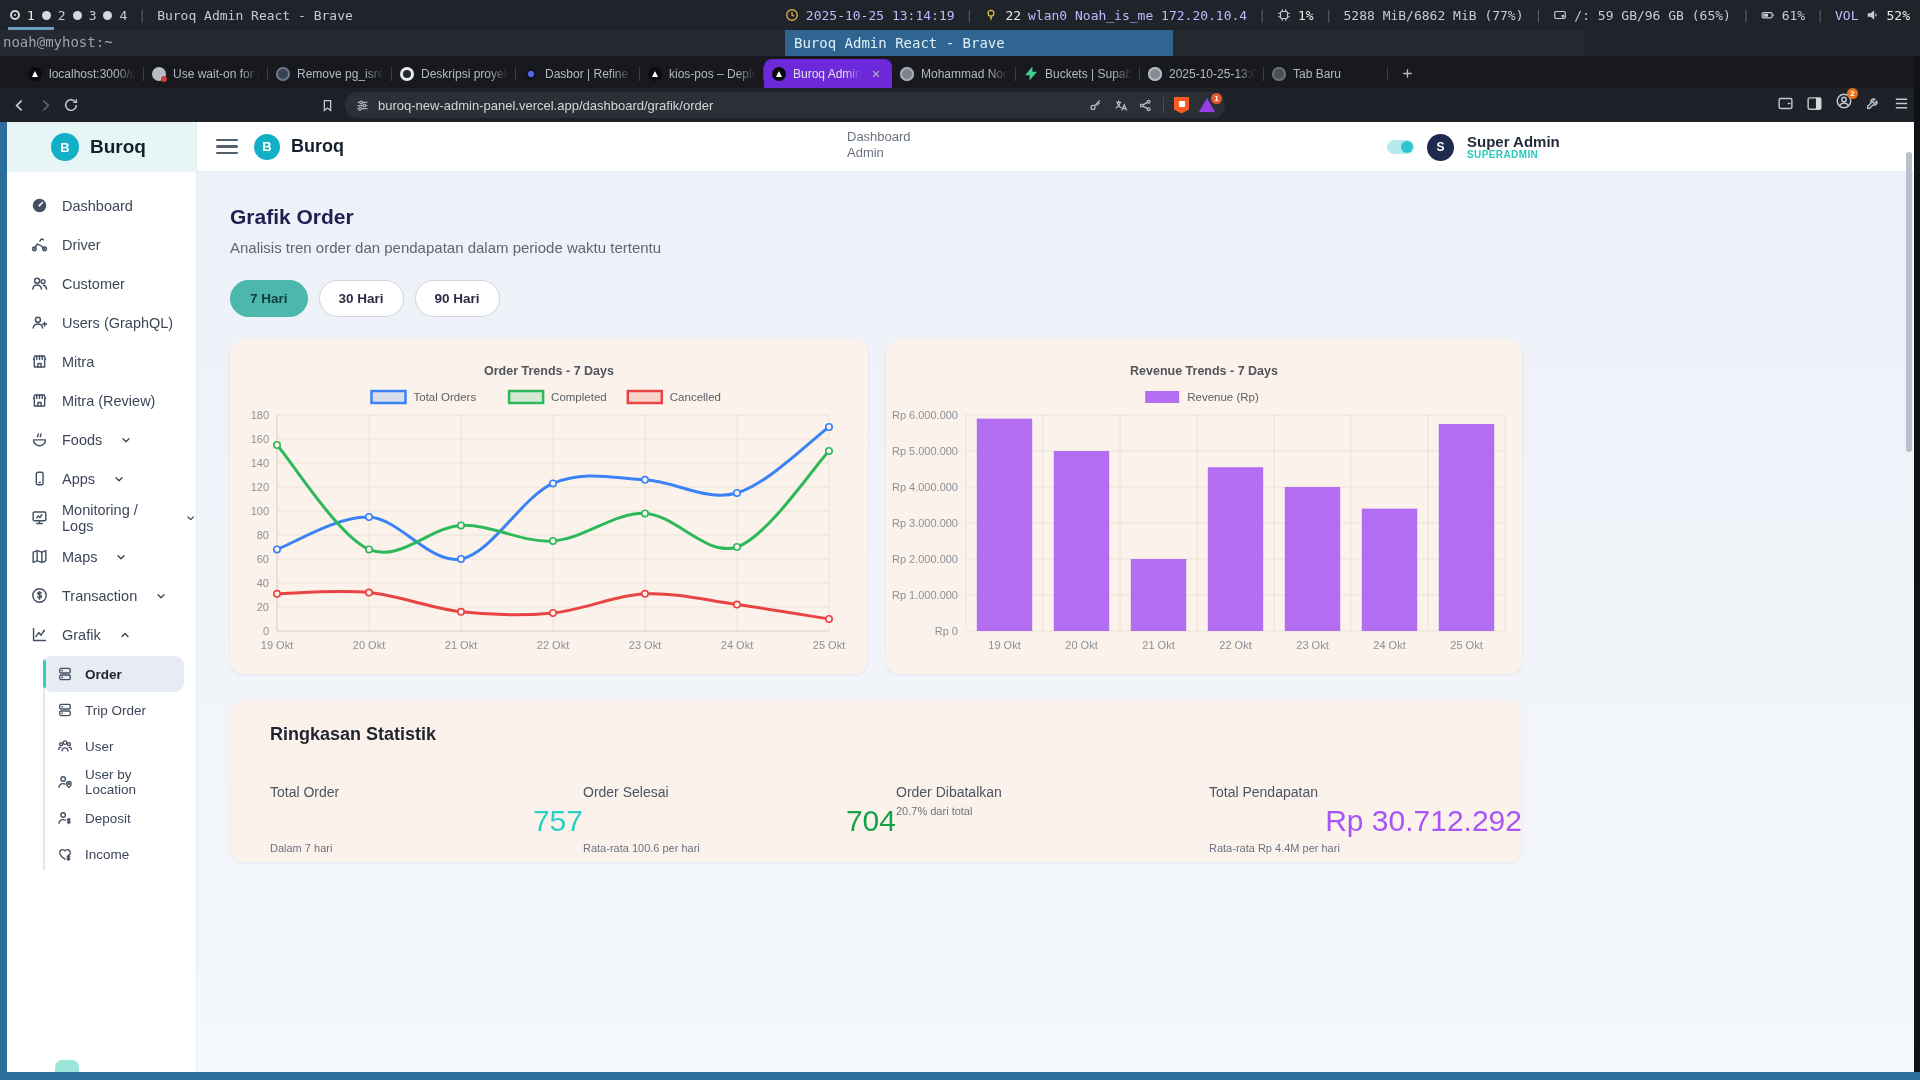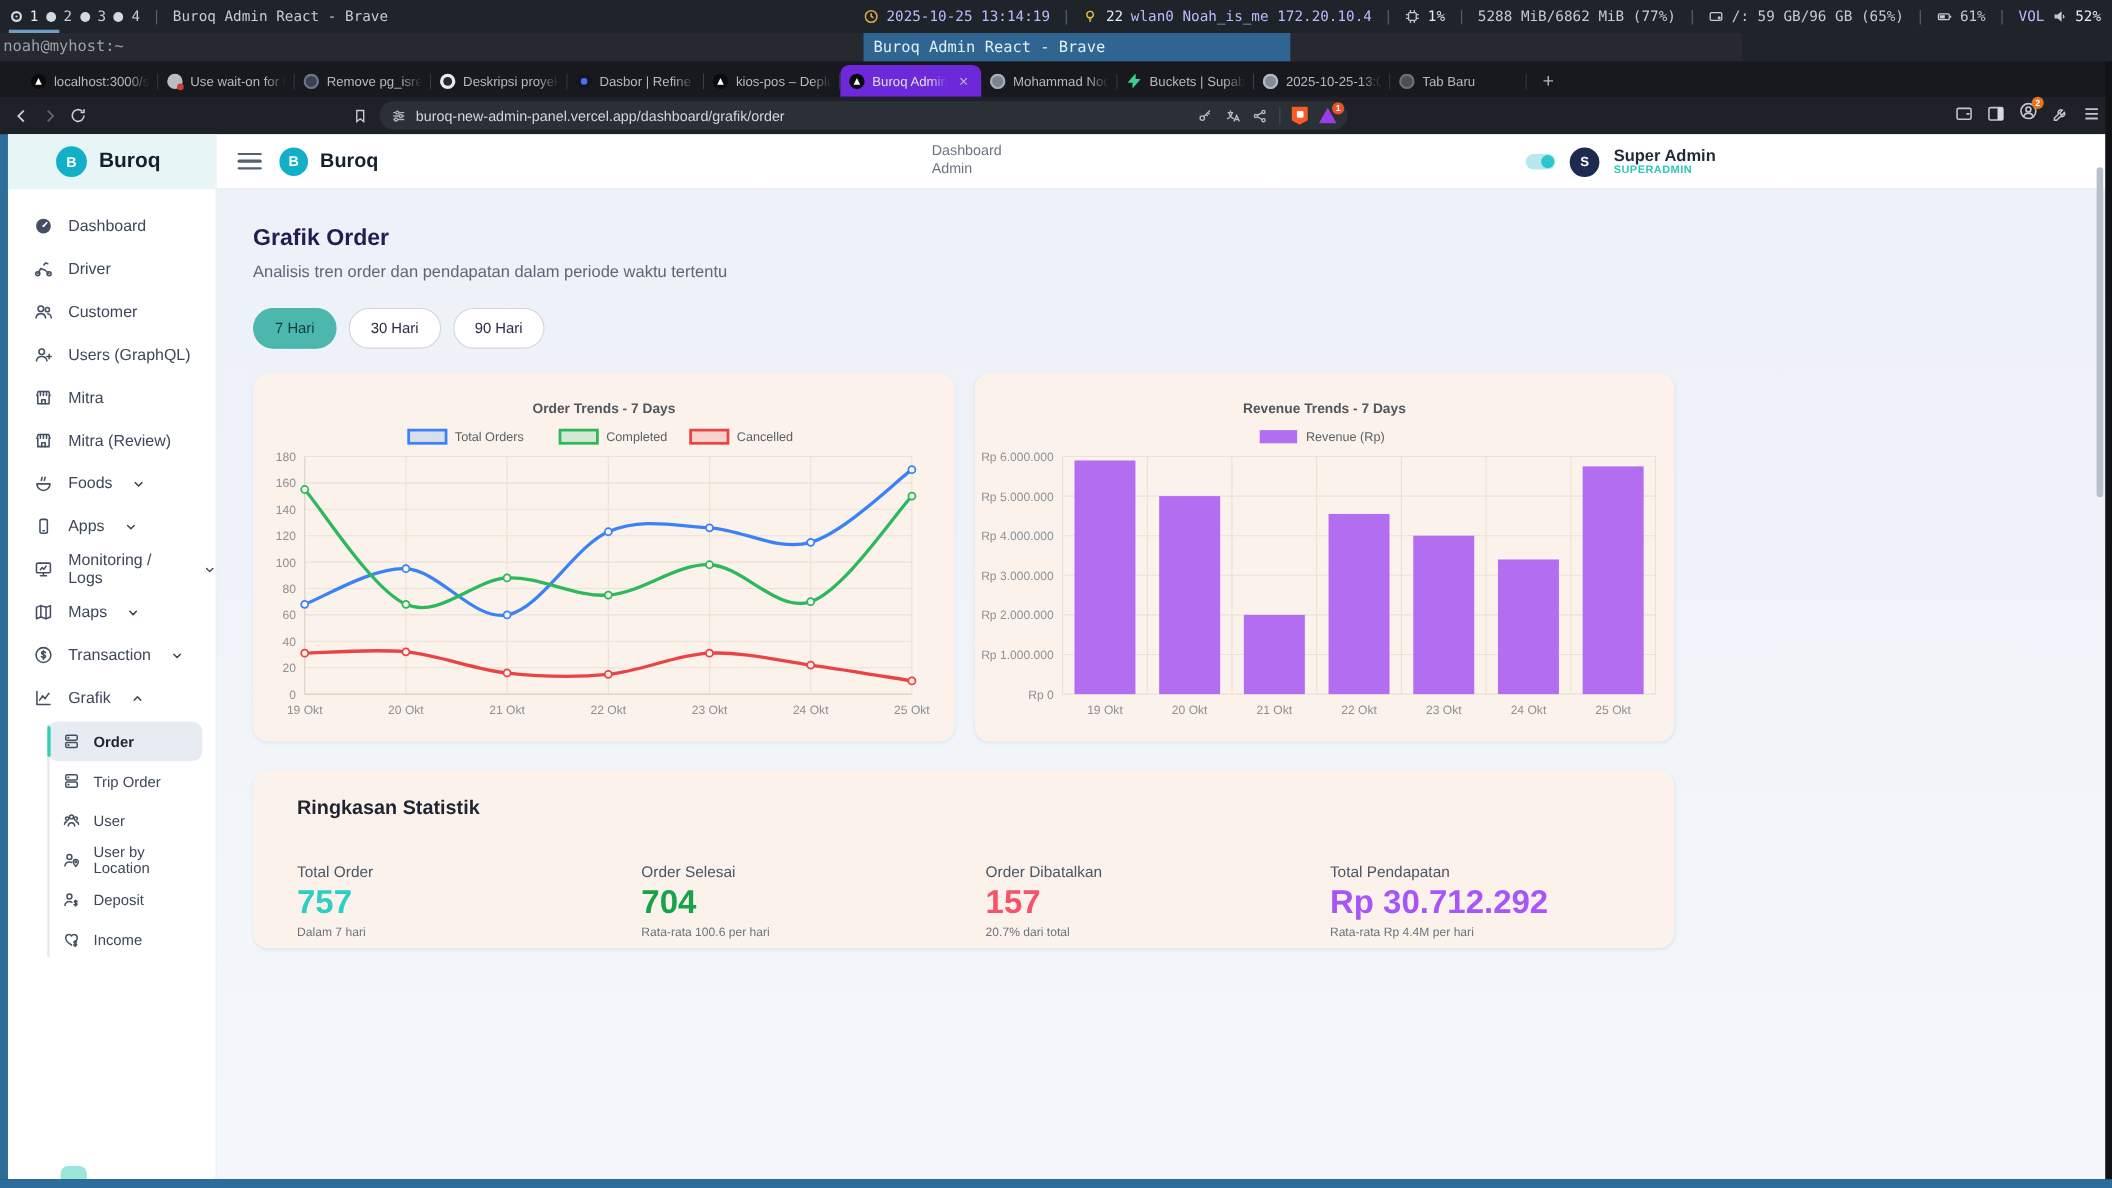--- a/index.html
+++ b/index.html
@@ -108,33 +108,33 @@
   .avatar{width:27px;height:27px;border-radius:50%;background:#1e2b4f;color:#fff;font-size:12px;font-weight:bold;
           display:flex;align-items:center;justify-content:center;}
   .uname{font-size:15px;font-weight:bold;color:#1f2937;line-height:15px;}
   .urole{font-size:10px;font-weight:bold;color:#2cc9b8;letter-spacing:.4px;}
   .content{position:absolute;top:50px;left:0;right:0;bottom:0;
            background:linear-gradient(180deg,#edf1f8 0%,#f4f7fb 100%);padding:33px 0 0 33px;}
   .page-title{font-size:21px;font-weight:800;color:#241d52;margin:0;}
   .page-sub{font-size:15px;color:#5d6675;margin-top:10px;}
   .pills{display:flex;gap:11px;margin-top:24px;}
   .pill{height:37px;padding:0 19px;border-radius:19px;background:#fff;border:1px solid #d6d2de;
-        font-size:13.5px;font-weight:400;color:#2f2a45;display:flex;align-items:center;cursor:pointer;}
+        font-size:13.5px;font-weight:700;color:#2f2a45;display:flex;align-items:center;cursor:pointer;}
   .pill.active{background:#4bb7ad;border-color:#4bb7ad;color:#123c38;}
   .cards-row{display:flex;gap:18px;margin-top:22px;}
   .chart-card{height:335px;background:#fbf3eb;border-radius:14px;box-shadow:0 1px 3px rgba(40,40,60,.08);position:relative;}
   .chart-card.c1{width:638px;}
   .chart-card.c2{width:636px;}
   .stats-card{width:1292px;height:162px;background:#fbf3eb;border-radius:14px;margin-top:26px;
               box-shadow:0 1px 3px rgba(40,40,60,.08);padding:24px 0 0 40px;position:relative;}
   .stats-title{font-size:18px;font-weight:bold;color:#1f2430;}
   .stats-grid{display:flex;margin-top:39px;}
   .stat{width:317px;}
   .stat .slabel{font-size:14px;color:#4b5563;}
-  .stat .svalue{font-size:30px;font-weight:700;margin-top:5px;line-height:32px;}
+  .stat .svalue{font-size:30px;font-weight:400;margin-top:5px;line-height:32px;text-align:right;}
   .stat .ssub{font-size:11px;color:#6b7280;margin-top:5px;}
   .scrollbar{position:absolute;right:2px;top:30px;width:6px;height:300px;border-radius:3px;background:#b8c0cc;z-index:30;}
   svg.block{display:block;}
 </style>
 </head>
 <body>
 
 <div class="stage">
 
   <div class="sysbar">
@@ -681,21 +681,20 @@
                 <div class="svalue" style="color:#2ccfc4">757</div>
                 <div class="ssub">Dalam 7 hari</div>
               </div>
               <div class="stat">
                 <div class="slabel">Order Selesai</div>
                 <div class="svalue" style="color:#16a34a">704</div>
                 <div class="ssub">Rata-rata 100.6 per hari</div>
               </div>
               <div class="stat">
                 <div class="slabel">Order Dibatalkan</div>
-                <div class="svalue" style="color:#f4536a">157</div>
                 <div class="ssub">20.7% dari total</div>
               </div>
               <div class="stat">
                 <div class="slabel">Total Pendapatan</div>
                 <div class="svalue" style="color:#a855f7">Rp 30.712.292</div>
                 <div class="ssub">Rata-rata Rp 4.4M per hari</div>
               </div>
             </div>
         </div>
       </div>

